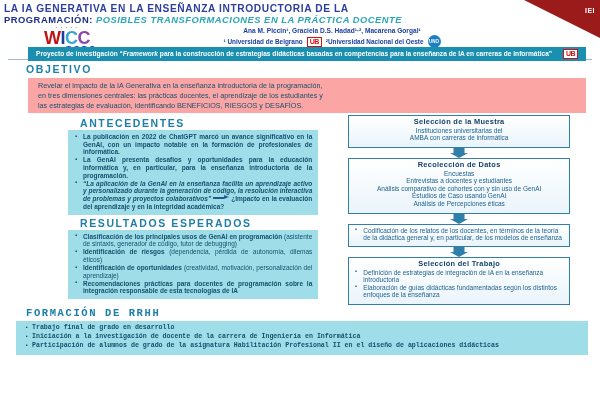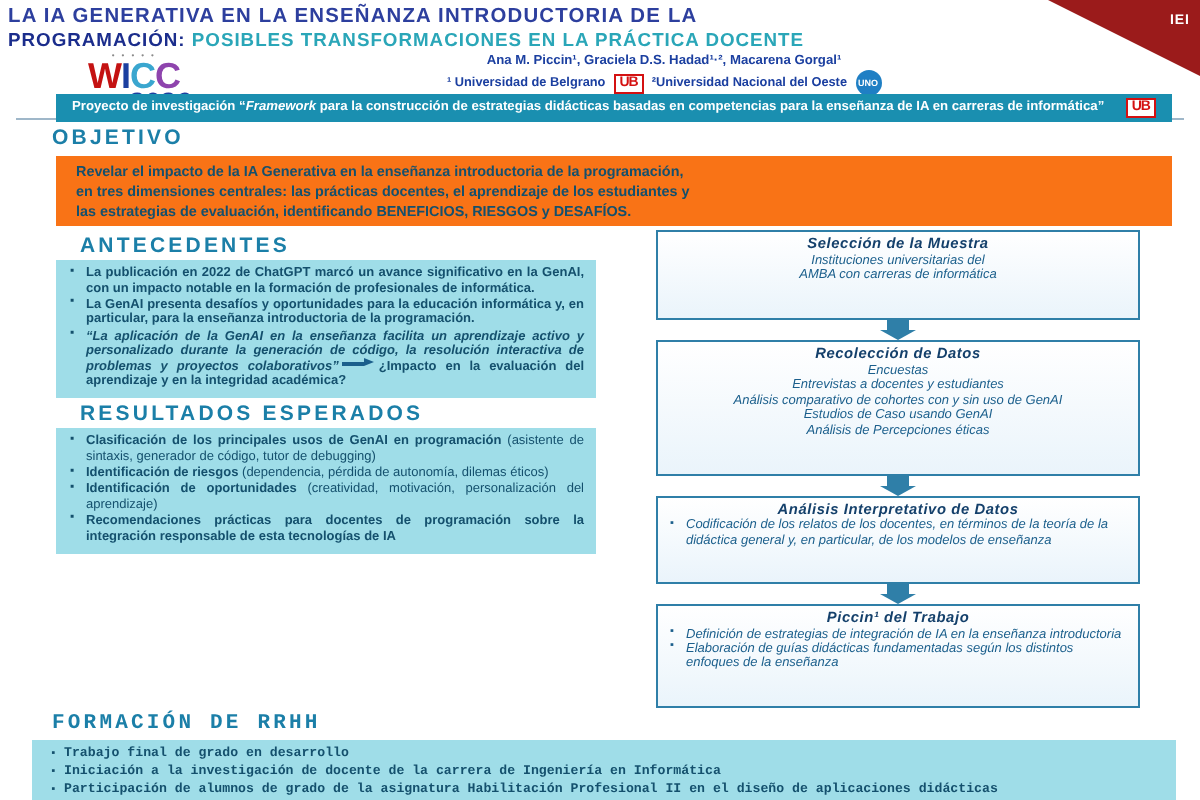--- a/index.html
+++ b/index.html
@@ -42,21 +42,21 @@
     white-space: nowrap;
   }
   .title-line2 {
     font-size: 9.4px;
     font-weight: bold;
     letter-spacing: 0.5px;
     line-height: 11px;
     white-space: nowrap;
   }
   .title-line2 .dark { color: #1b2d8c; }
-  .title-line2 .teal { color: #2aa6b8; }
+  .title-line2 .teal { color: #2aa6b8; font-style: italic; }
 
   .corner-ribbon {
     position: absolute;
     top: 0; right: 0;
     width: 76px; height: 38px;
     overflow: hidden;
   }
   .corner-ribbon .tri {
     position: absolute;
     top: 0; right: 0;
@@ -202,32 +202,33 @@
     text-align: justify;
     position: relative;
   }
   .box.contexto .ub-inline {
     position: absolute;
     right: 8px;
     bottom: 2px;
   }
   .box.objetivo {
     margin: 2px 14px 0 28px;
-    background: #f97316;
+    background: #fca5a5;
     padding: 3px 10px 3px 10px;
     font-size: 7.2px;
     line-height: 9.6px;
-    font-weight: bold;
+    font-weight: normal;
     color: #14506d;
     text-align: left;
   }
 
   .columns {
     display: flex;
     margin-top: 2px;
+    margin-left: 40px;
   }
   .col-left {
     width: 300px;
     padding-left: 14px;
     box-sizing: border-box;
   }
   .col-right {
     width: 300px;
     box-sizing: border-box;
     padding-right: 6px;
@@ -289,24 +290,23 @@
     border-bottom: 2.8px solid transparent;
   }
 
   
   .flow {
     padding: 0 24px 0 28px;
   }
   .flow-box {
     border: 1.2px solid #2f7fa8;
     background: linear-gradient(#ffffff, #eaf4fb);
-    padding: 2px 4px 17px 4px;
+    padding: 2px 4px 5px 4px;
     text-align: center;
     box-sizing: border-box;
-    font-style: italic;
   }
   .flow-title {
     font-size: 7.4px;
     font-weight: bold;
     color: #14406b;
     letter-spacing: 0.3px;
     line-height: 8.6px;
   }
   .flow-lines {
     font-size: 6.5px;
@@ -479,33 +479,32 @@
           <div class="flow-lines">Estudios de Caso usando GenAI</div>
           <div class="flow-lines">Análisis de Percepciones éticas</div>
         </div>
 
         <div class="flow-arrow">
           <div class="stem"></div>
           <div class="head"></div>
         </div>
 
         <div class="flow-box">
-          <div class="flow-title">Análisis Interpretativo de Datos</div>
           <ul class="flow-list">
             <li>Codificación de los relatos de los docentes, en términos de la teoría de la didáctica general y, en particular, de los modelos de enseñanza</li>
           </ul>
         </div>
 
         <div class="flow-arrow">
           <div class="stem"></div>
           <div class="head"></div>
         </div>
 
         <div class="flow-box">
-          <div class="flow-title">Piccin¹ del Trabajo</div>
+          <div class="flow-title">Selección del Trabajo</div>
           <ul class="flow-list">
             <li>Definición de estrategias de integración de IA en la enseñanza introductoria</li>
             <li>Elaboración de guías didácticas fundamentadas según los distintos enfoques de la enseñanza</li>
           </ul>
         </div>
 
       </div>
     </div>
   </div>
 

